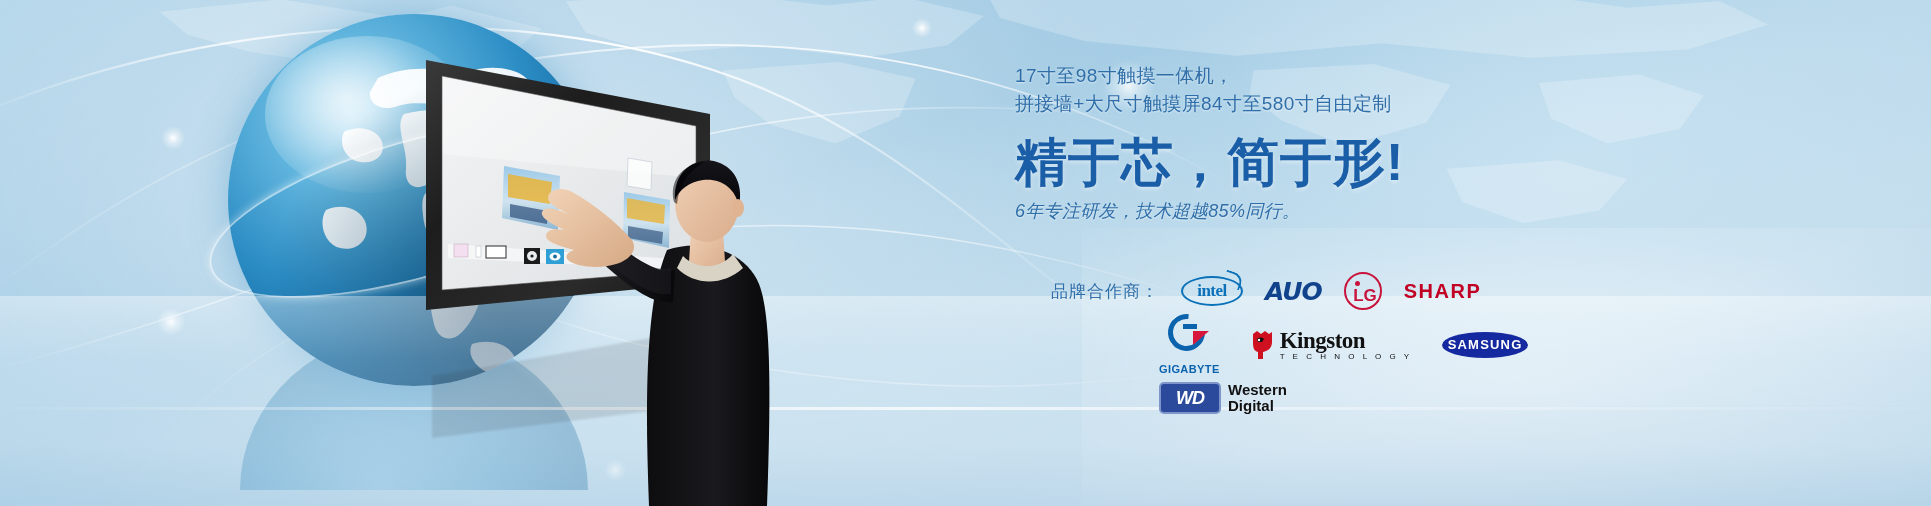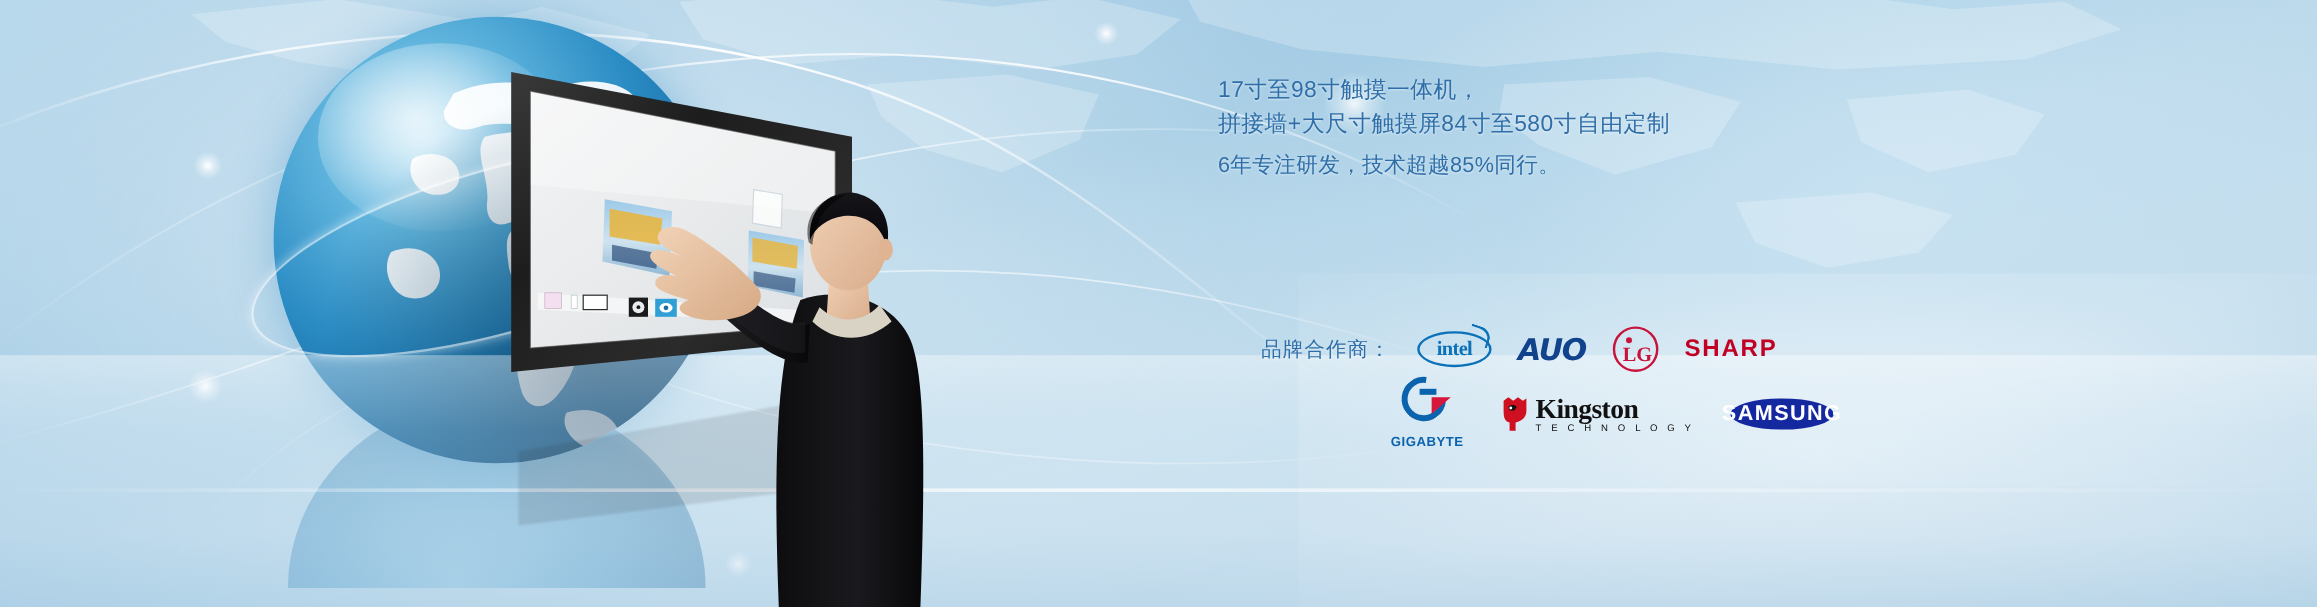--- a/index.html
+++ b/index.html
@@ -76,20 +76,21 @@
   .headline{
     margin-top:14px;
     color:#1b5ea8;font-size:52px;font-weight:bold;line-height:60px;letter-spacing:1px;
     text-shadow:0 2px 4px rgba(255,255,255,.45);
     white-space:nowrap;
   }
   .tagline{
     margin-top:6px;
     color:#2f6ea8;font-size:18px;line-height:26px;letter-spacing:.3px;
     text-shadow:0 1px 2px rgba(255,255,255,.5);
+    font-style:italic;
   }
 
   
   .partners{position:absolute;left:1015px;top:268px;width:480px;margin-left:36px;}
   .partners-row{display:flex;align-items:center;gap:22px;min-height:46px;}
   .partners-row.r2{padding-left:108px;gap:30px;}
   .partners-row.r3{padding-left:108px;}
   .partners-label{
     color:#2f6ea8;font-size:17px;letter-spacing:1px;white-space:nowrap;
     text-shadow:0 1px 2px rgba(255,255,255,.5);
@@ -106,21 +107,21 @@
     font-family:"Liberation Serif","DejaVu Serif",serif;text-align:right;}
   .intel-swoosh{position:absolute;right:1px;top:-4px;width:16px;height:14px;
     border-top:2px solid #0b72b9;border-right:2px solid #0b72b9;border-radius:0 60% 0 0;transform:rotate(18deg);}
 
   .logo-auo{color:#11428c;font-size:25px;font-weight:bold;font-style:italic;letter-spacing:-1px;
     font-family:"DejaVu Sans",sans-serif;}
 
   .logo-lg{position:relative;width:38px;height:38px;}
   .lg-circle{position:absolute;inset:0;border:2.5px solid #c8143c;border-radius:50%;}
   .lg-text{position:absolute;right:5px;bottom:4px;color:#c8143c;font-size:17px;font-weight:bold;
-    font-family:Liberation Serif, serif;}
+    font-family:Liberation Sans, sans-serif;}
   .lg-dot{position:absolute;left:11px;top:9px;width:5px;height:5px;border-radius:50%;background:#c8143c;}
 
   .logo-sharp{color:#c20024;font-size:20px;font-weight:bold;letter-spacing:1.5px;}
 
   .logo-gigabyte{display:flex;flex-direction:column;align-items:center;gap:17px;}
   .gb-mark{position:relative;width:42px;height:32px;}
   .gb-g{position:absolute;left:0;top:0;width:27px;height:27px;border:5px solid #0b63ae;border-radius:50%;
     border-right-color:transparent;transform:rotate(-38deg);}
   .gb-bar{position:absolute;left:15px;top:10px;width:14px;height:5px;background:#0b63ae;}
   .gb-tri{position:absolute;right:1px;bottom:1px;width:0;height:0;
@@ -130,21 +131,21 @@
   .logo-kingston{display:flex;align-items:center;gap:4px;}
   .king-mark{width:26px;height:30px;}
   .king-words{display:flex;flex-direction:column;line-height:1;}
   .king-main{color:#111;font-size:23px;font-weight:bold;letter-spacing:-.5px;
     font-family:"Liberation Serif","DejaVu Serif",serif;}
   .king-sub{color:#111;font-size:8px;letter-spacing:3px;margin-top:1px;}
 
   .logo-samsung{
     display:inline-flex;align-items:center;justify-content:center;
     width:86px;height:26px;border-radius:50%;background:#1428a0;
-    color:#fff;font-size:18px;font-weight:bold;letter-spacing:1.2px;
+    color:#fff;font-size:13px;font-weight:bold;letter-spacing:1.2px;
   }
 
   .logo-wd{display:flex;align-items:center;gap:7px;}
   .wd-badge{display:inline-flex;align-items:center;justify-content:center;
     width:58px;height:28px;border-radius:5px;background:#2b4a9b;
     color:#fff;font-size:18px;font-weight:bold;font-style:italic;letter-spacing:-1px;
     border:2px solid #7e95c9;}
   .wd-words{display:flex;flex-direction:column;line-height:1.08;color:#111;font-size:15px;font-weight:bold;}
 </style>
 </head>
@@ -335,20 +336,21 @@
     </defs>
     <path d="M112 62 C 96 44, 74 26, 52 14 C 40 8, 28 12, 28 20 C 28 26, 38 30, 48 36
              C 36 30, 24 28, 22 34 C 20 40, 32 46, 44 52
              C 34 50, 26 52, 26 58 C 26 64, 40 68, 54 72
              C 48 74, 44 78, 48 82 C 54 88, 78 92, 96 86 C 110 82, 118 72, 112 62 Z" fill="url(#skin2)"></path>
   </svg>
 
   <div class="copy">
     <div class="sub-line">17寸至98寸触摸一体机，</div>
     <div class="sub-line">拼接墙+大尺寸触摸屏84寸至580寸自由定制</div>
+    <div class="headline">精于芯，简于形!</div>
     <div class="tagline">6年专注研发，技术超越85%同行。</div>
   </div>
 
   <div class="partners">
 
     <div class="partners-row r1">
       <span class="partners-label">品牌合作商：</span>
 
       <span class="logo logo-intel">
         <span class="intel-oval"></span>
@@ -386,16 +388,25 @@
         </svg>
         <span class="king-words">
           <span class="king-main">Kingston</span>
           <span class="king-sub">T E C H N O L O G Y</span>
         </span>
       </span>
 
       <span class="logo logo-samsung">SAMSUNG</span>
     </div>
 
+    <div class="partners-row r3">
+      <span class="logo logo-wd">
+        <span class="wd-badge">WD</span>
+        <span class="wd-words">
+          <span>Western</span>
+          <span>Digital</span>
+        </span>
+      </span>
+    </div>
 
   </div>
 
 </div>
 
 </body></html>

